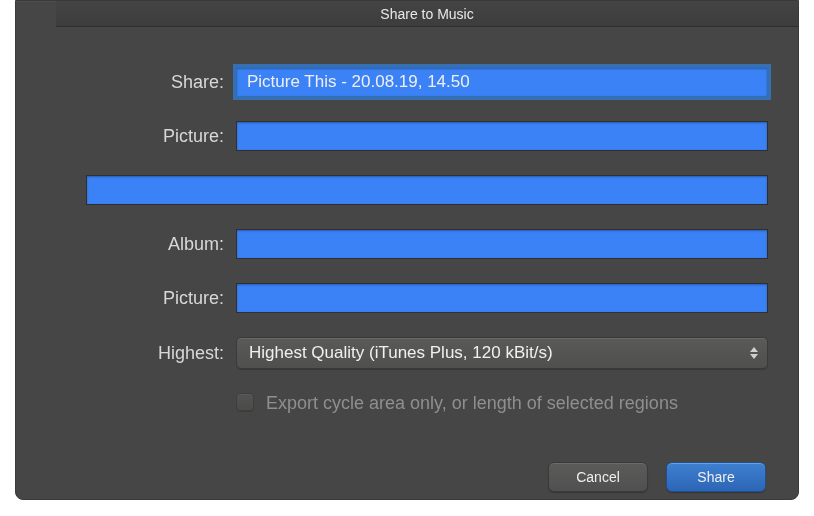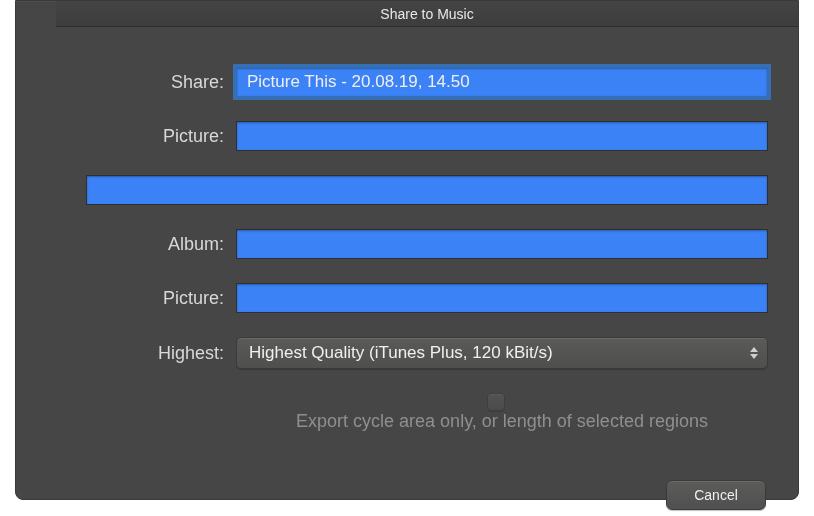--- a/index.html
+++ b/index.html
@@ -100,24 +100,22 @@
       display: flex;
       flex-direction: column;
       gap: 2px;
       pointer-events: none;
     }
     .select-arrows svg {
       display: block;
     }
     .checkbox-row {
       display: flex;
-      align-items: center;
       margin-left: 150px;
       margin-top: 18px;
-      flex-direction: column;
     }
     .mac-checkbox {
       width: 18px;
       height: 18px;
       background: linear-gradient(to bottom, #5a5a59, #4f4f4e);
       border: 1px solid #3a3a3a;
       border-radius: 4px;
       margin-right: 12px;
       box-shadow: 0 1px 0 rgba(0,0,0,0.2), inset 0 1px 0 rgba(255,255,255,0.08);
       opacity: 0.65;
@@ -207,17 +205,18 @@
       </div>
     </div>
 
     <div class="checkbox-row">
       <div class="mac-checkbox"></div>
       <span class="checkbox-label">Export cycle area only, or length of selected regions</span>
     </div>
 
     <div class="button-row">
       <button class="mac-button secondary">Cancel</button>
+      <button class="mac-button primary">Share</button>
     </div>
 
   </div>
 
 </div>
 
 </body></html>

